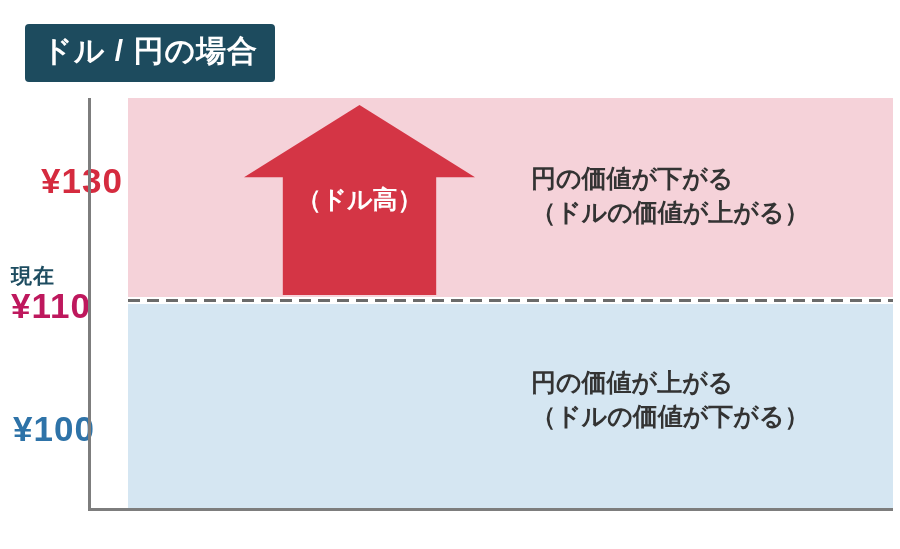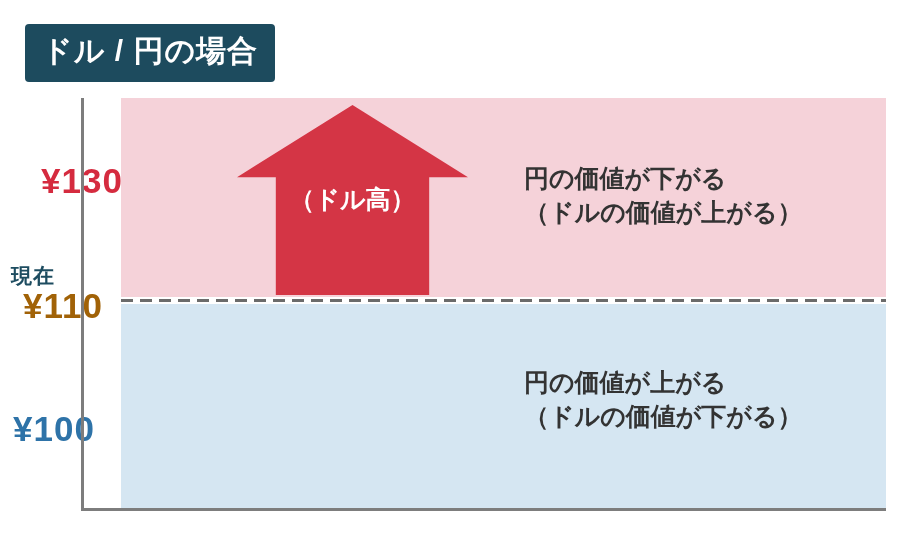--- a/index.html
+++ b/index.html
@@ -19,26 +19,26 @@
     padding:7px 17px 10px 17px;
     border-radius:4px;
     letter-spacing:1px;
     text-align:right;
   }
 
   
   .axis-label { position:absolute; font-weight:bold; white-space:nowrap; }
   .lbl-high   { left:13px; top:161px; font-size:35px; color:#d52b3f; letter-spacing:1px;margin-left:28px; }
   .lbl-now    { left:11px; top:262px; font-size:21px; color:#1d4c60; letter-spacing:1px; }
-  .lbl-cur    { left:11px; top:286px; font-size:35px; color:#a16207; letter-spacing:1px;margin-left:12px; }
+  .lbl-cur    { left:11px; top:286px; font-size:35px; color:#be185d; letter-spacing:1px; }
   .lbl-low    { left:13px; top:409px; font-size:35px; color:#2e73a8; letter-spacing:1px; }
 
   
   .panel {
-    position:absolute; left:81px; top:98px;
+    position:absolute; left:88px; top:98px;
     width:805px; height:413px;
     border-left:3px solid #7d7d7d;
     border-bottom:3px solid #7d7d7d;
     box-sizing:border-box;
     padding-left:37px;
   }
   .half-top    { height:199px; background:#f5d2d9; }
   .divider     { height:7px; background:#ffffff; position:relative; }
   .divider-dash{
     position:absolute; left:0; right:0; top:2px; height:3px;

